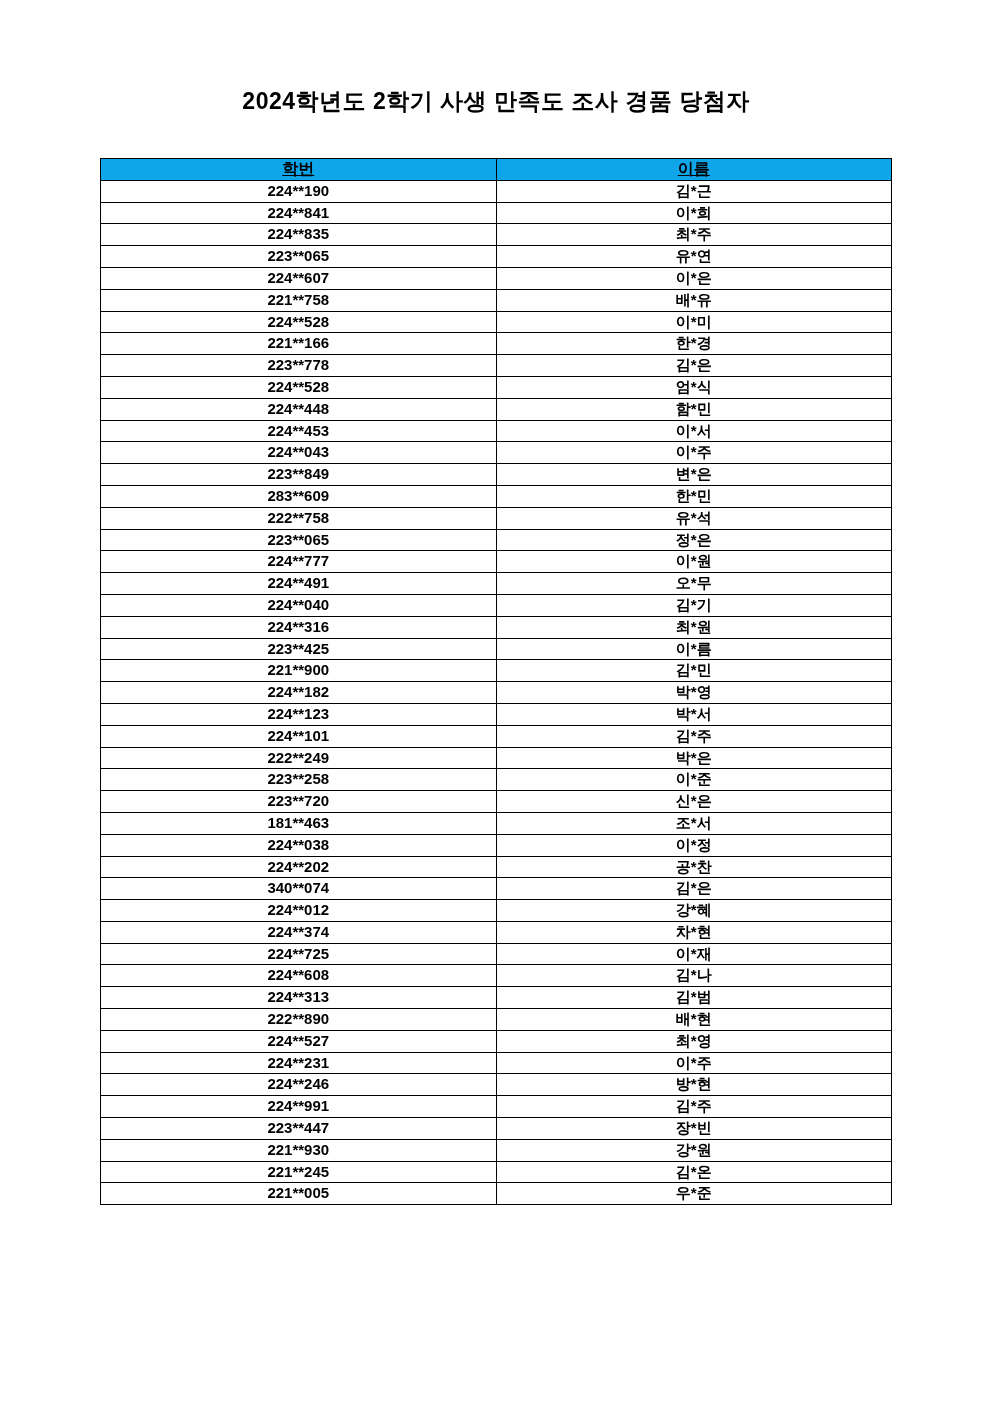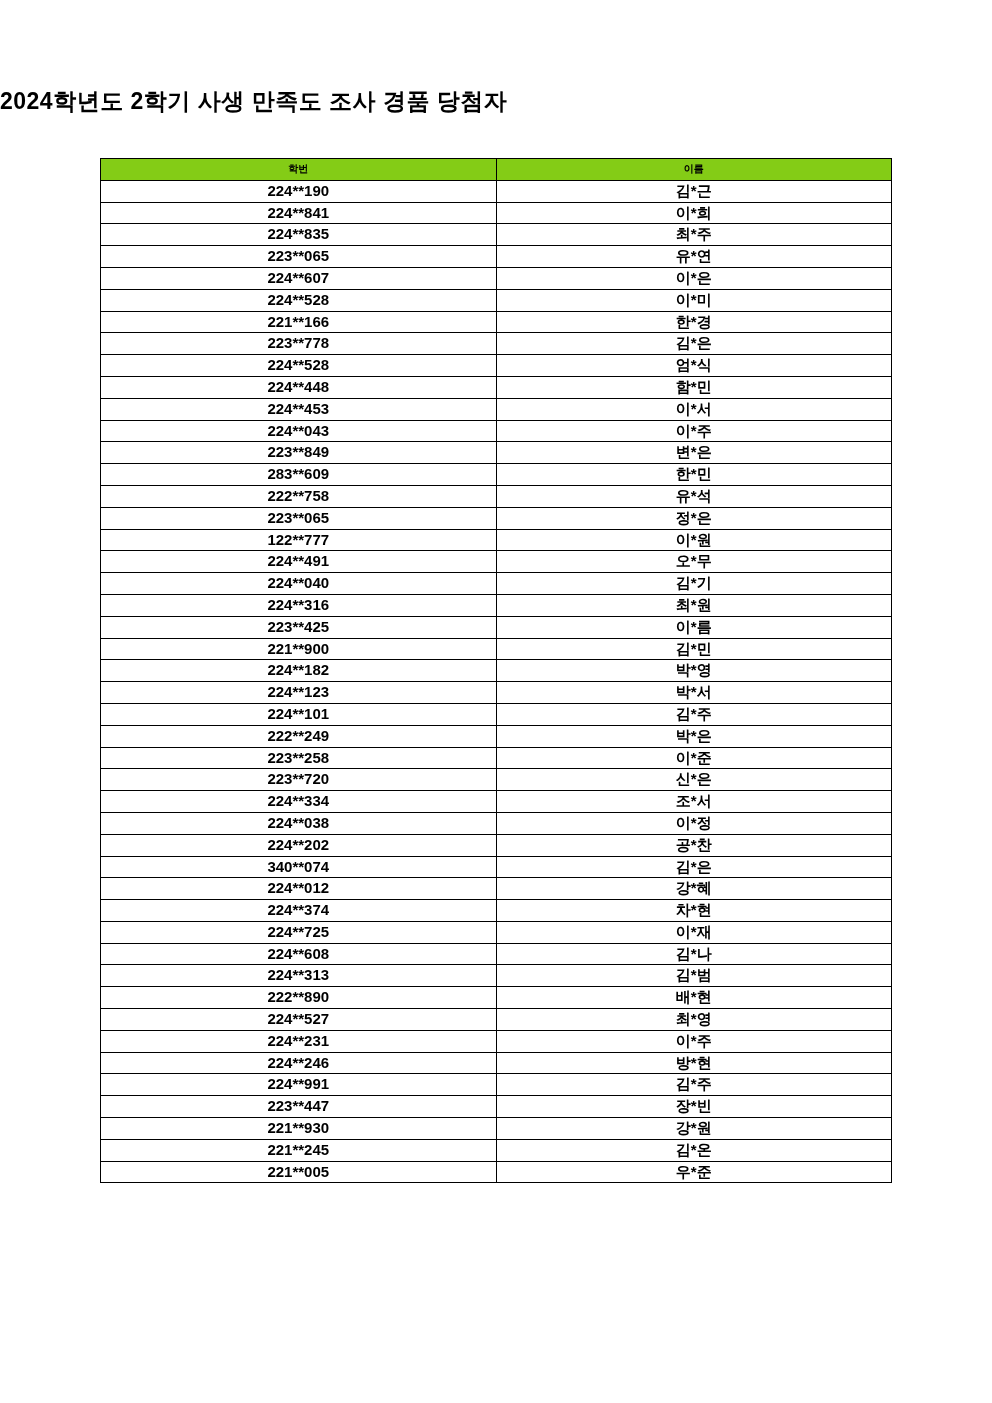--- a/index.html
+++ b/index.html
@@ -12,21 +12,21 @@
     height: 1403px;
     position: relative;
     font-family: "Liberation Sans", "DejaVu Sans", sans-serif;
     color: #000000;
   }
   .page-title {
     position: absolute;
     top: 86px;
     left: 0;
     width: 100%;
-    text-align: left;
+    text-align: center;
     font-size: 23px;
     font-weight: 800;
     letter-spacing: 0.5px;
     margin: 0;
   }
   table.winner-table {
     position: absolute;
     left: 100px;
     top: 158px;
     width: 792px;
@@ -40,22 +40,23 @@
     vertical-align: middle;
     font-weight: 700;
     font-size: 15px;
     padding: 0;
     height: 20.8px;
     line-height: 20.8px;
     overflow: hidden;
     white-space: nowrap;
   }
   table.winner-table th {
-    background: #84cc16;
-    font-size: 10px;
+    background: #0ea5e9;
+    font-size: 16px;
+    text-decoration: underline;
   }
   table.winner-table col.col-id   { width: 50%; }
   table.winner-table col.col-name { width: 50%; }
 </style>
 </head>
 <body>
 
 <h1 class="page-title">2024학년도 2학기 사생 만족도 조사 경품 당첨자</h1>
 
 <table class="winner-table">
@@ -84,20 +85,24 @@
       </tr>
       <tr>
         <td>223**065</td>
         <td>유*연</td>
       </tr>
       <tr>
         <td>224**607</td>
         <td>이*은</td>
       </tr>
       <tr>
+        <td>221**758</td>
+        <td>배*유</td>
+      </tr>
+      <tr>
         <td>224**528</td>
         <td>이*미</td>
       </tr>
       <tr>
         <td>221**166</td>
         <td>한*경</td>
       </tr>
       <tr>
         <td>223**778</td>
         <td>김*은</td>
@@ -128,21 +133,21 @@
       </tr>
       <tr>
         <td>222**758</td>
         <td>유*석</td>
       </tr>
       <tr>
         <td>223**065</td>
         <td>정*은</td>
       </tr>
       <tr>
-        <td>122**777</td>
+        <td>224**777</td>
         <td>이*원</td>
       </tr>
       <tr>
         <td>224**491</td>
         <td>오*무</td>
       </tr>
       <tr>
         <td>224**040</td>
         <td>김*기</td>
       </tr>
@@ -176,21 +181,21 @@
       </tr>
       <tr>
         <td>223**258</td>
         <td>이*준</td>
       </tr>
       <tr>
         <td>223**720</td>
         <td>신*은</td>
       </tr>
       <tr>
-        <td>224**334</td>
+        <td>181**463</td>
         <td>조*서</td>
       </tr>
       <tr>
         <td>224**038</td>
         <td>이*정</td>
       </tr>
       <tr>
         <td>224**202</td>
         <td>공*찬</td>
       </tr>

